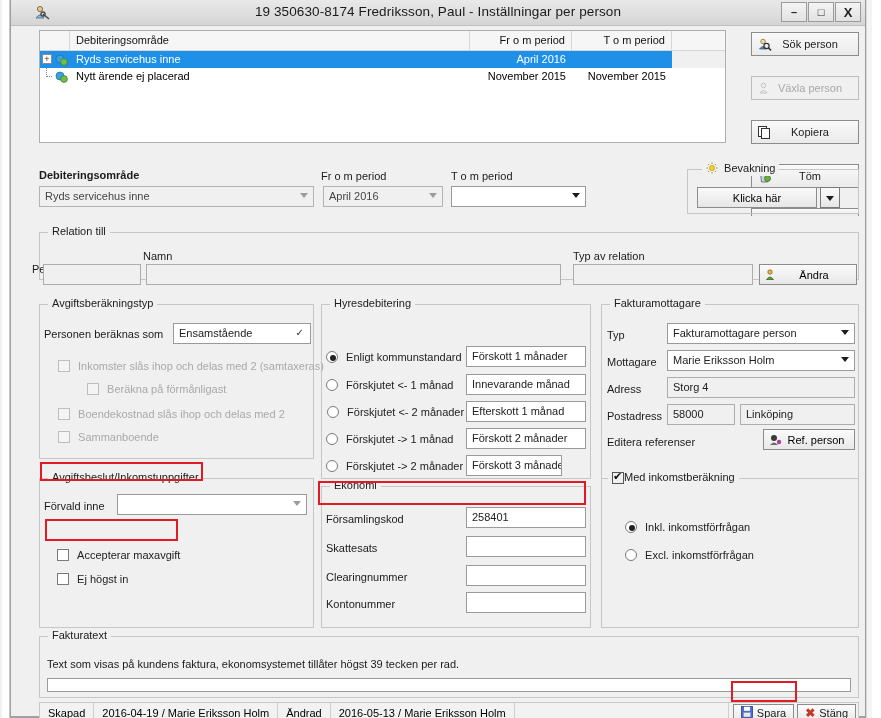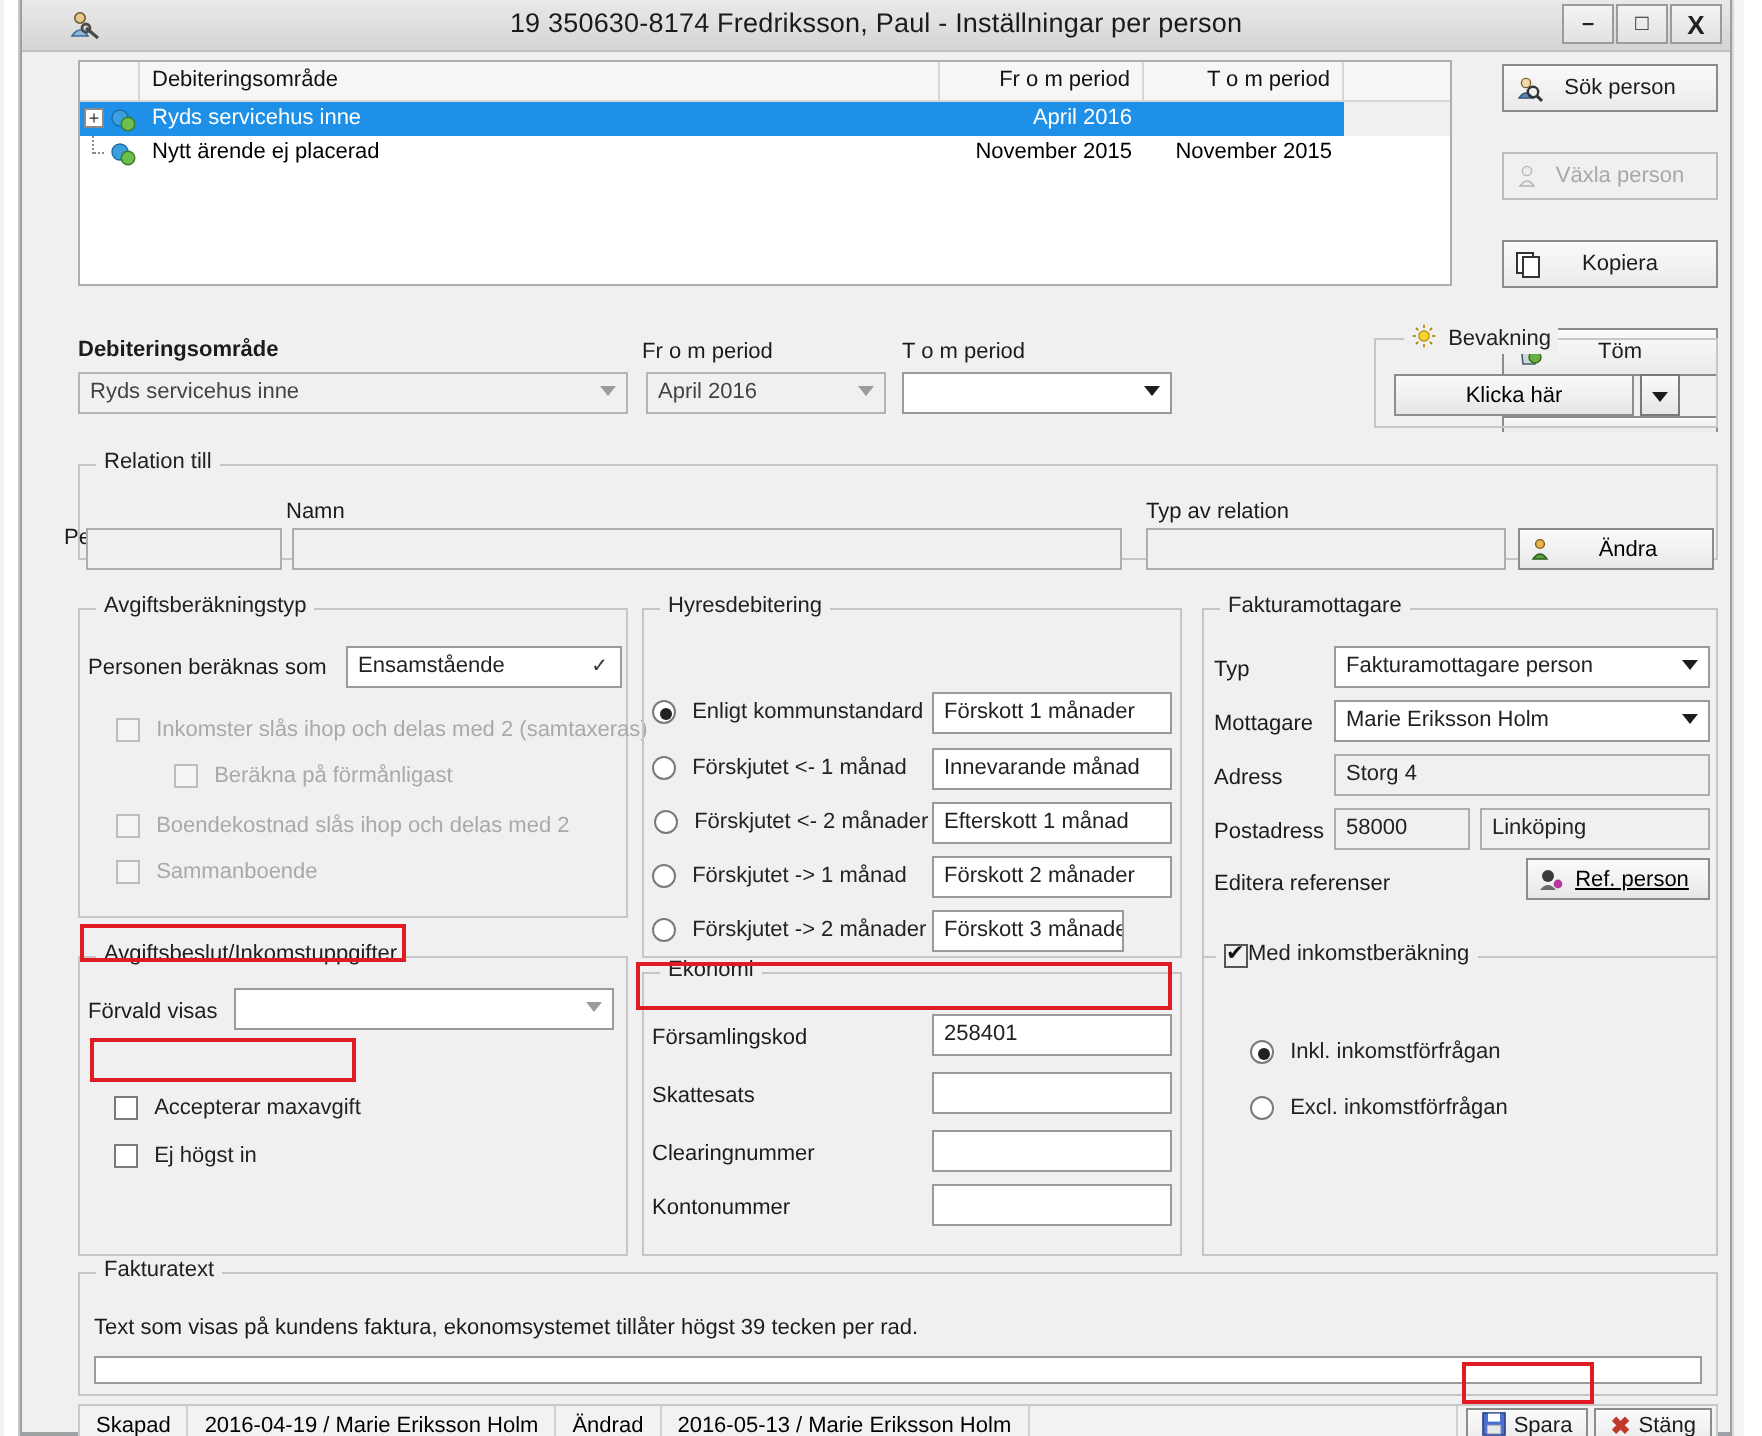--- a/index.html
+++ b/index.html
@@ -427,27 +427,27 @@
 
       <div class="txtline lbl-n" style="left:596px;top:410px;">Editera referenser</div>
       <div style="position:absolute;left:752px;top:403px;width:92px;height:21px;background:linear-gradient(to bottom,#fafafa,#e8e8e8);border:1px solid #8c8c8c;display:flex;align-items:center;">
         <span style="width:22px;display:flex;justify-content:center;">
           <svg width="14" height="14" viewBox="0 0 14 14">
             <circle cx="6" cy="5" r="3" fill="#3a3a3a"></circle>
             <path d="M2 12 q4 -5 8 0 z" fill="#6b6b6b"></path>
             <circle cx="11" cy="9" r="2.2" fill="#b43aa0"></circle>
           </svg>
         </span>
-        <span style="flex:1;text-align:center;padding-right:8px;font-size:11px;text-decoration:underline;">Ref. person</span>
+        <span style="flex:1;text-align:center;padding-right:8px;font-size:11px;">Ref. person</span>
       </div>
 
       <div class="gbox" style="left:28px;top:452px;width:275px;height:150px;">
         <div class="gtitle">Avgiftsbeslut/Inkomstuppgifter</div>
       </div>
-      <div class="txtline lbl-n" style="left:33px;top:474px;">Förvald visas</div>
+      <div class="txtline lbl-n" style="left:33px;top:474px;">Förvald inne</div>
       <div class="fld" style="position:absolute;left:106px;top:468px;width:190px;">
         <span></span>
         <span class="caret lite"></span>
       </div>
       <div style="position:absolute;left:46px;top:522px;">
         <span class="cb"></span>
         <span class="ctext">Accepterar maxavgift</span>
       </div>
       <div style="position:absolute;left:46px;top:546px;">
         <span class="cb"></span>

